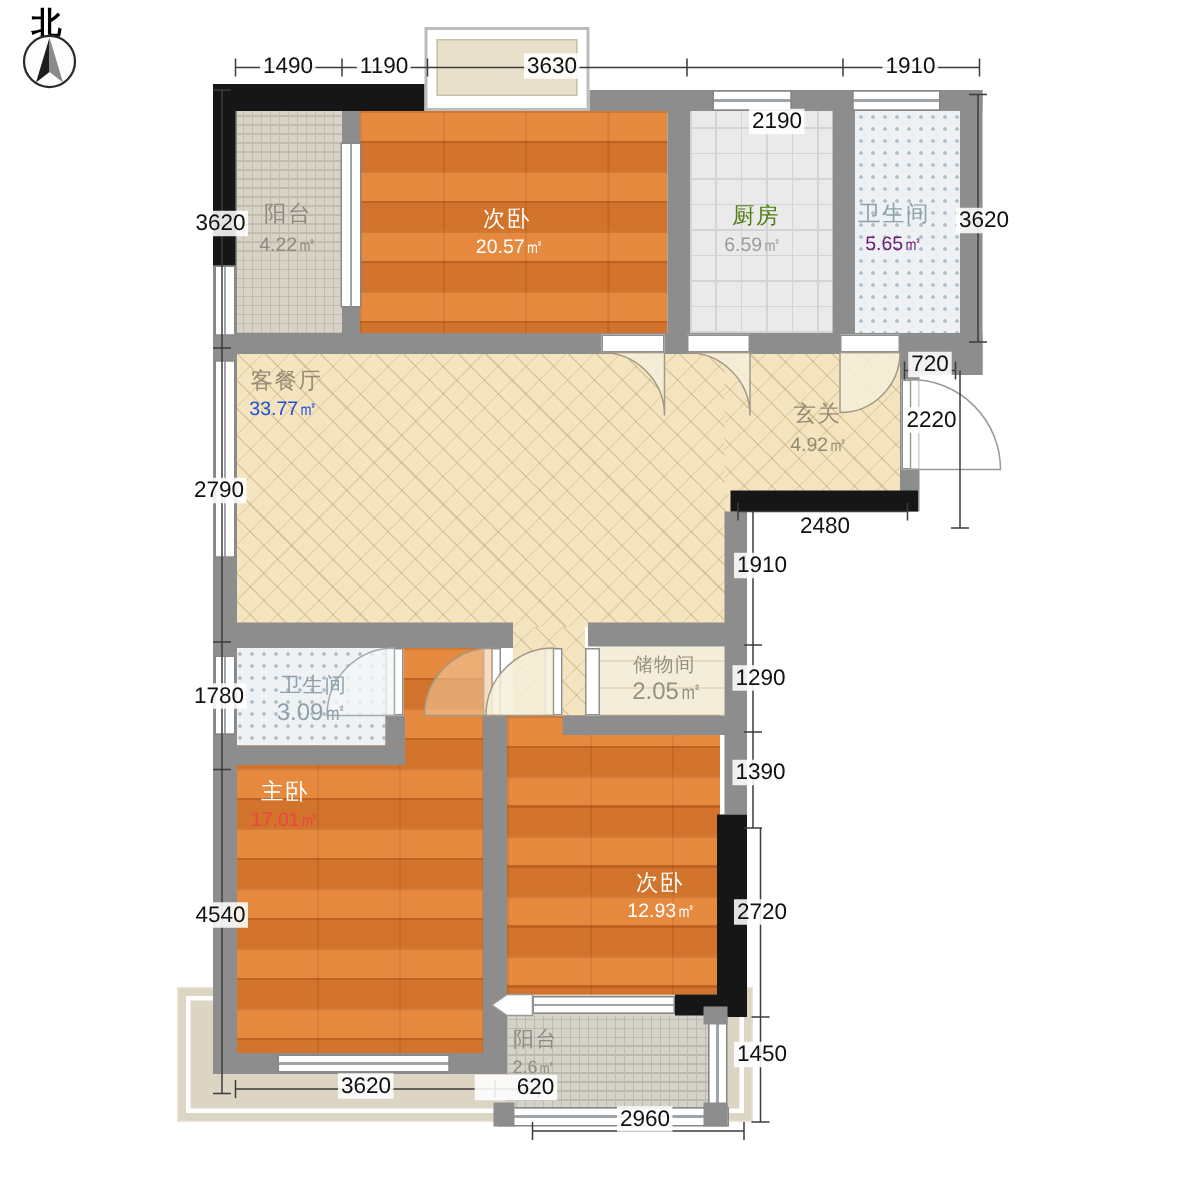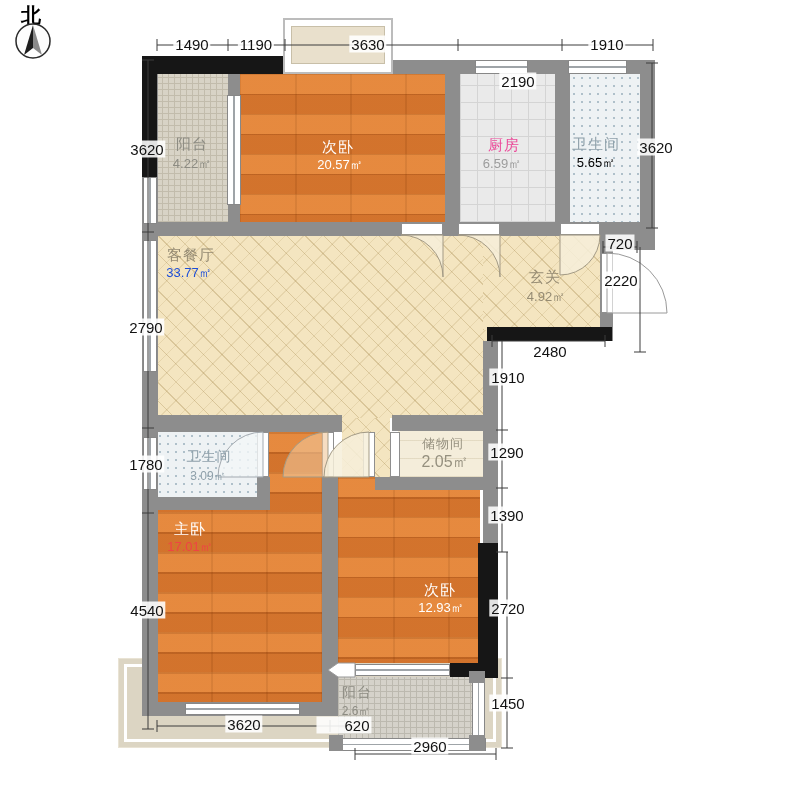--- a/index.html
+++ b/index.html
@@ -175,37 +175,37 @@
   <span class="dim" style="left:244px;top:724px;">3620</span>
   <span class="dim" style="left:344px;top:725px;padding-left:28px;">620</span>
   <span class="dim" style="left:430px;top:746px;">2960</span>
 
   <span class="rl" style="left:192px;top:143px;color:#8d8c83;">阳台</span>
   <span class="ra" style="left:192px;top:163px;color:#8d8c83;">4.22㎡</span>
 
   <span class="rl" style="left:338px;top:146px;color:#ffffff;">次卧</span>
   <span class="ra" style="left:340px;top:164px;color:#ffffff;">20.57㎡</span>
 
-  <span class="rl" style="left:504px;top:144px;color:#ec4899;">厨房</span>
+  <span class="rl" style="left:504px;top:144px;color:#4d7c0f;">厨房</span>
   <span class="ra" style="left:502px;top:163px;color:#9c9c9c;">6.59㎡</span>
 
   <span class="rl" style="left:596px;top:143px;color:#8fa0aa;">卫生间</span>
-  <span class="ra" style="left:596px;top:162px;color:#000000;">5.65㎡</span>
+  <span class="ra" style="left:596px;top:162px;color:#701a75;">5.65㎡</span>
 
   <span class="rl" style="left:191px;top:254px;color:#958b73;">客餐厅</span>
   <span class="ra" style="left:189px;top:272px;color:#1d4ed8;">33.77㎡</span>
 
   <span class="rl" style="left:545px;top:276px;color:#958b73;">玄关</span>
   <span class="ra" style="left:546px;top:296px;color:#958b73;">4.92㎡</span>
 
   <span class="rl" style="left:443px;top:443px;color:#95907f;font-size:13px;">储物间</span>
   <span class="ra" style="left:445px;top:462px;color:#95907f;font-size:16px;">2.05㎡</span>
 
   <span class="rl" style="left:209px;top:456px;color:#8fa0aa;font-size:14px;">卫生间</span>
-  <span class="ra" style="left:208px;top:476px;color:#8fa0aa;font-size:12px;">3.09㎡</span>
+  <span class="ra" style="left:208px;top:476px;color:#8fa0aa;font-size:16px;">3.09㎡</span>
 
   <span class="rl" style="left:190px;top:528px;color:#ffffff;">主卧</span>
   <span class="ra" style="left:190px;top:546px;color:#ef4444;">17.01㎡</span>
 
   <span class="rl" style="left:440px;top:589px;color:#ffffff;">次卧</span>
   <span class="ra" style="left:441px;top:607px;color:#ffffff;">12.93㎡</span>
 
   <span class="rl" style="left:357px;top:692px;color:#8d8c83;font-size:14px;">阳台</span>
   <span class="ra" style="left:356px;top:711px;color:#8d8c83;font-size:12px;">2.6㎡</span>
 

